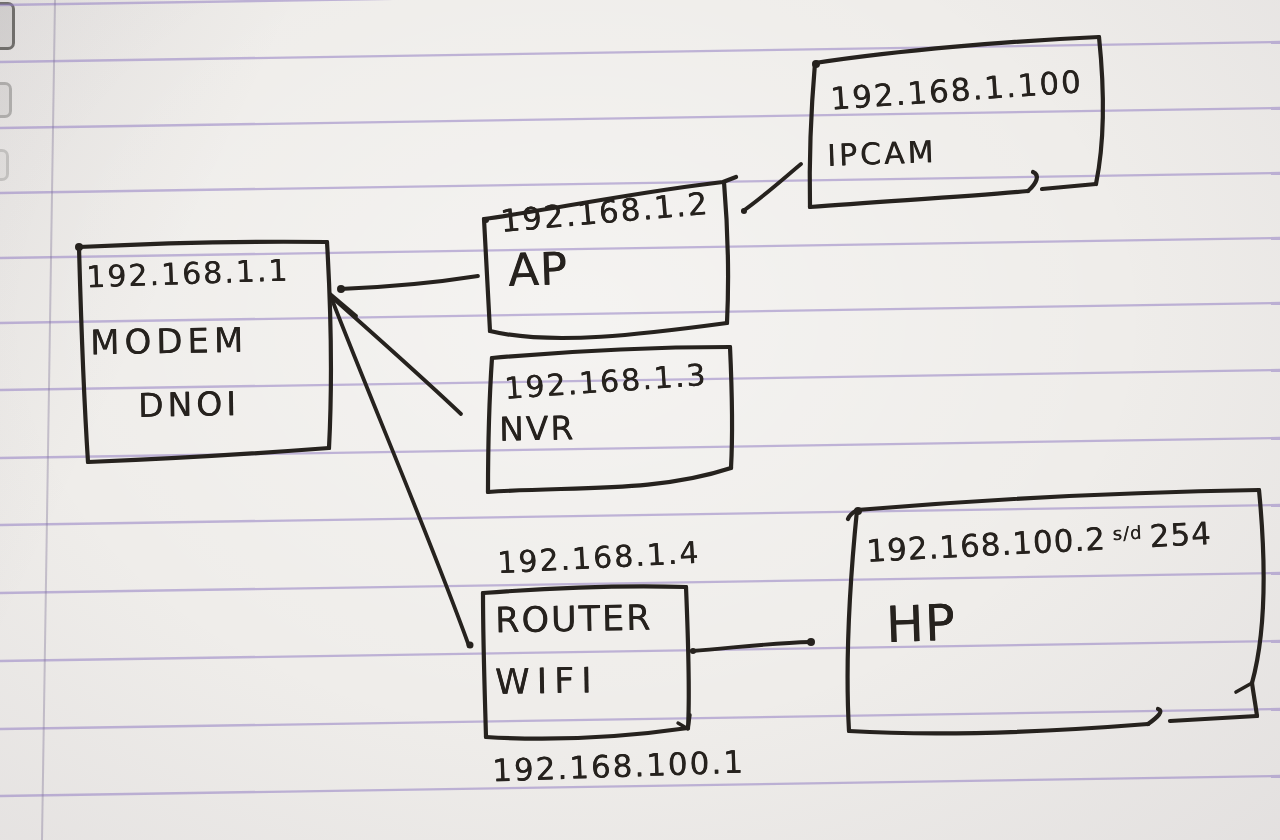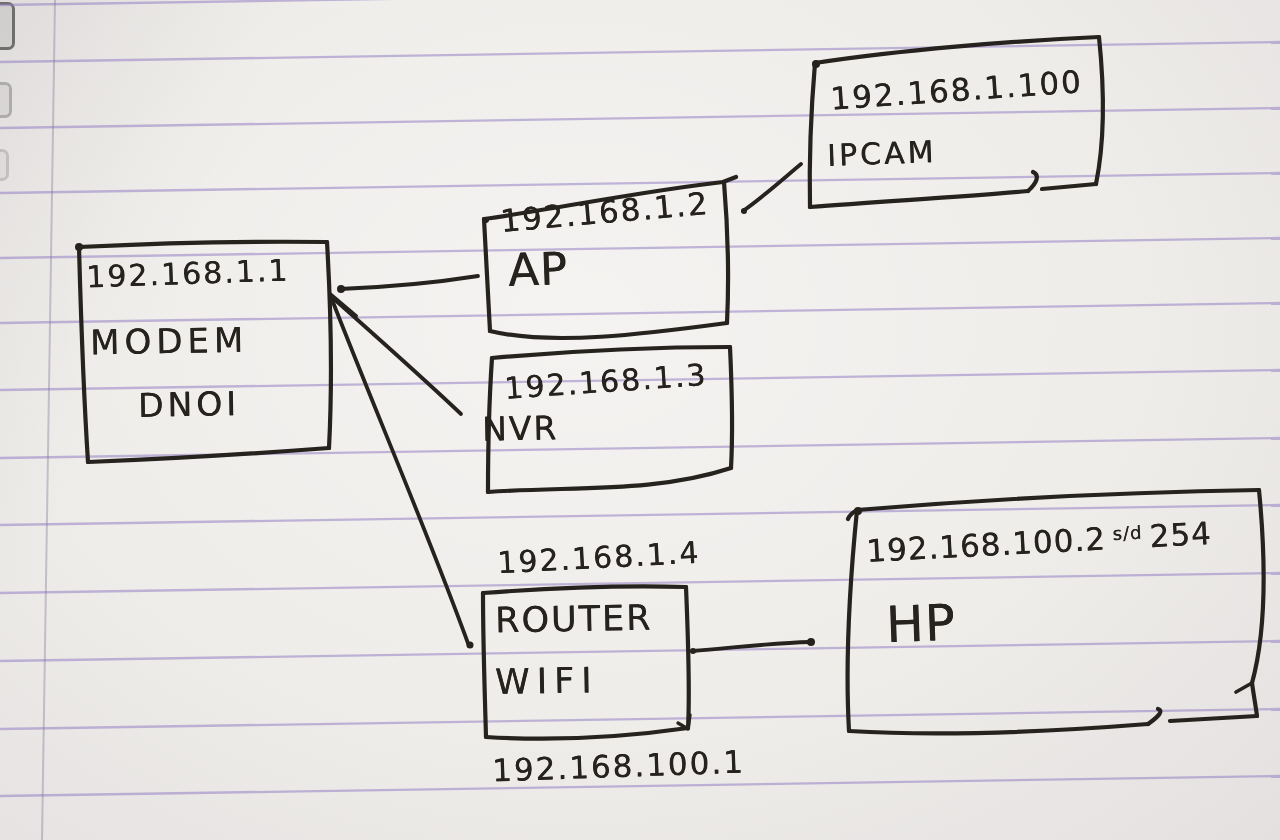--- a/index.html
+++ b/index.html
@@ -143,21 +143,21 @@
 <div class="ink" style="left:90px;top:324px;font-size:34px;letter-spacing:5px;transform:rotate(-1deg);">MODEM</div>
 <div class="ink" style="left:138px;top:388px;font-size:33px;letter-spacing:4px;transform:rotate(-1deg);">DNOI</div>
 
 <div class="ink" style="left:500px;top:196px;font-size:31px;transform:rotate(-5deg);letter-spacing:2px;">192.168.1.2</div>
 <div class="ink" style="left:508px;top:246px;font-size:45px;transform:rotate(-2deg);">AP</div>
 
 <div class="ink" style="left:830px;top:74px;font-size:31px;transform:rotate(-4deg);letter-spacing:2px;">192.168.1.100</div>
 <div class="ink" style="left:827px;top:138px;font-size:30px;letter-spacing:3px;transform:rotate(-2deg);">IPCAM</div>
 
 <div class="ink" style="left:504px;top:366px;font-size:30px;transform:rotate(-4deg);letter-spacing:2px;">192.168.1.3</div>
-<div class="ink" style="left:482px;top:412px;font-size:33px;letter-spacing:2px;transform:rotate(-1deg);">NVR</div>
+<div class="ink" style="left:499px;top:412px;font-size:33px;letter-spacing:2px;transform:rotate(-1deg);">NVR</div>
 
 <div class="ink" style="left:497px;top:542px;font-size:30px;transform:rotate(-3deg);letter-spacing:2px;">192.168.1.4</div>
 <div class="ink" style="left:495px;top:601px;font-size:35px;letter-spacing:2px;transform:rotate(-1deg);">ROUTER</div>
 <div class="ink" style="left:495px;top:663px;font-size:35px;letter-spacing:7px;transform:rotate(-1deg);">WIFI</div>
 <div class="ink" style="left:492px;top:750px;font-size:31px;transform:rotate(-2deg);letter-spacing:2px;">192.168.100.1</div>
 
 <div class="ink" style="left:866px;top:526px;font-size:31px;transform:rotate(-3deg);letter-spacing:1px;">
   <span>192.168.100.2</span><span class="range-sep">s/d</span><span class="range-end">254</span>
 </div>
 <div class="ink" style="left:886px;top:598px;font-size:50px;transform:rotate(-2deg);">HP</div>

